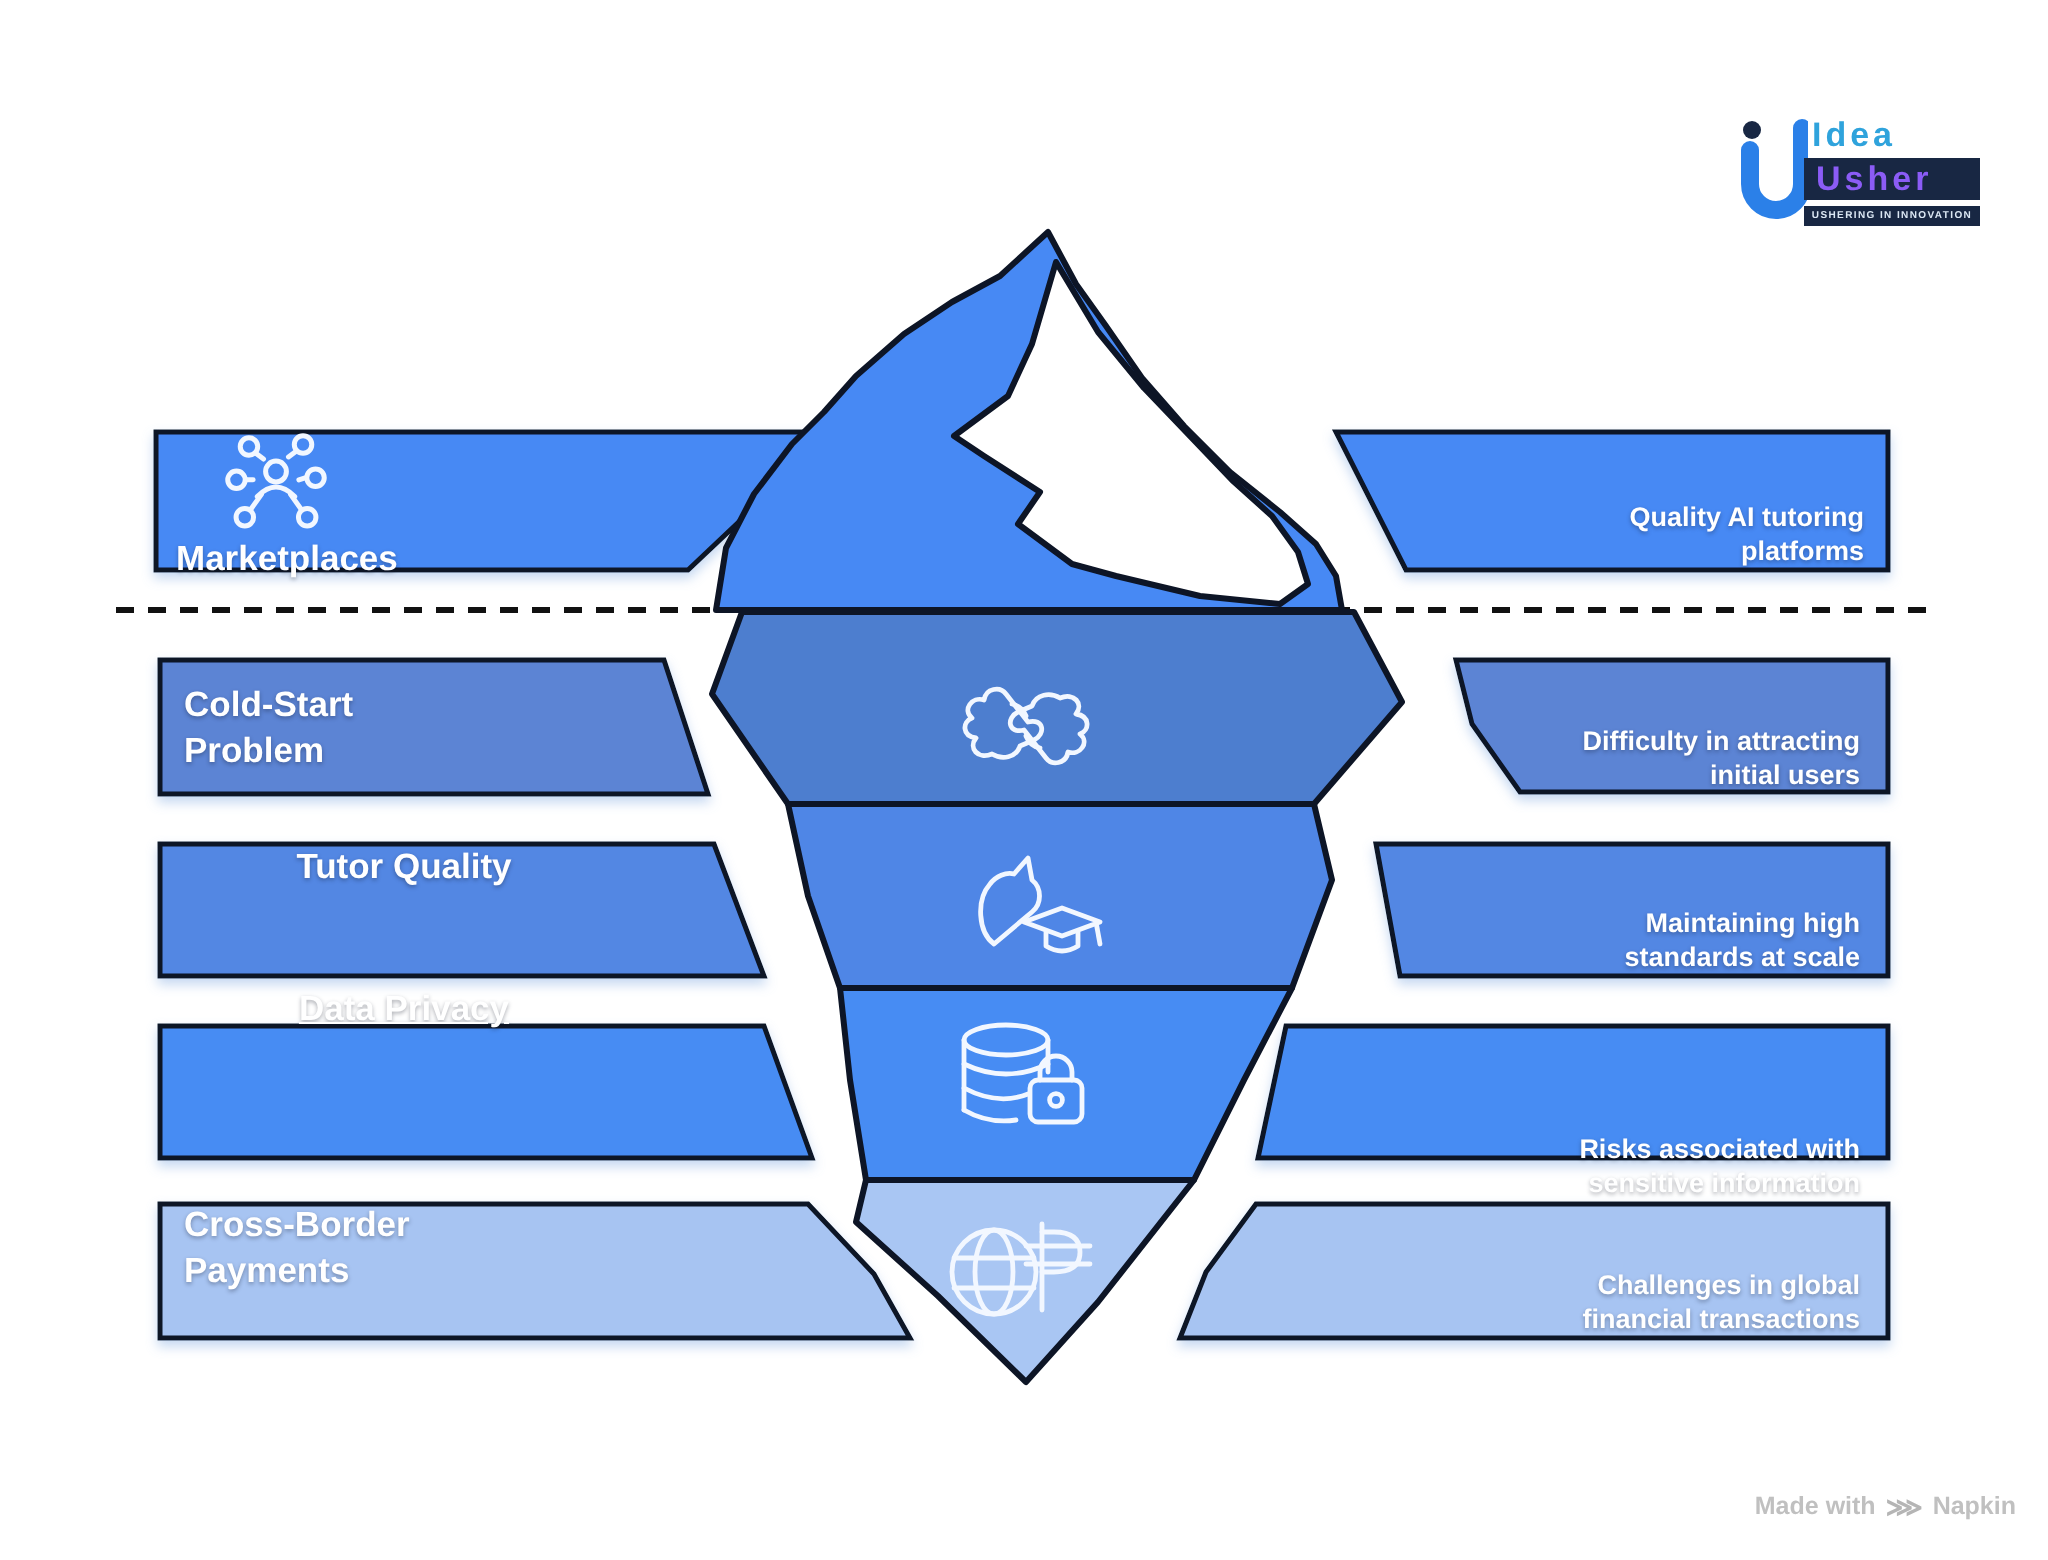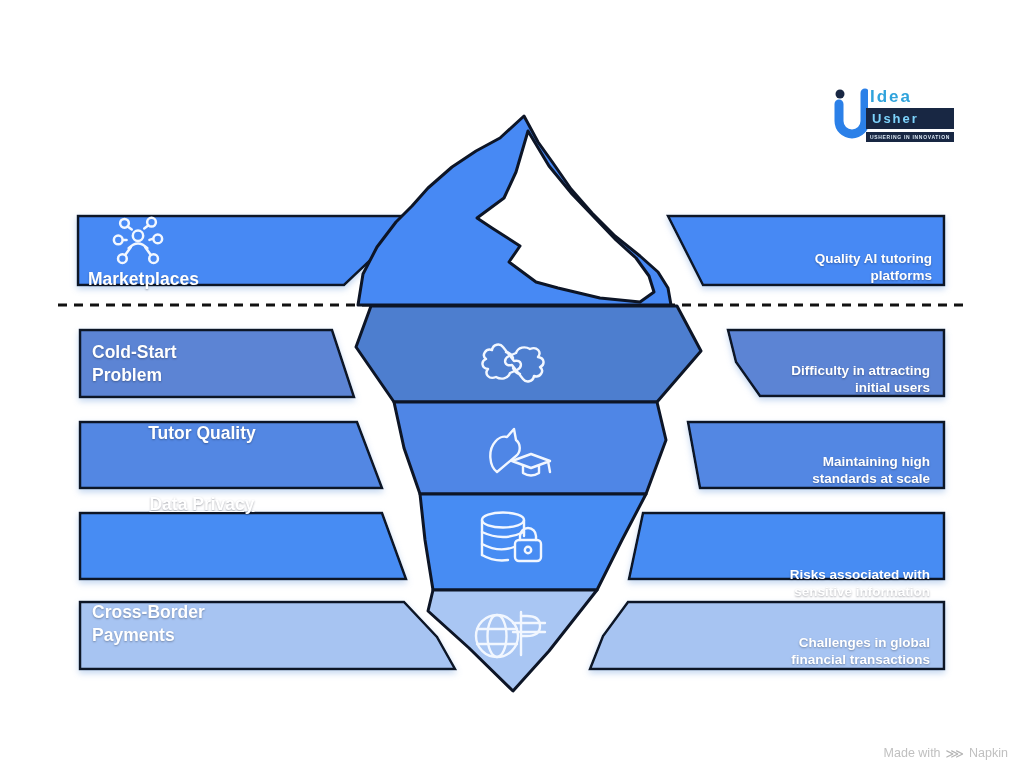--- a/index.html
+++ b/index.html
@@ -8,33 +8,33 @@
     background:#ffffff;
     font-family:"Liberation Sans", sans-serif;
   }
   .stage{position:absolute;left:0;top:0;width:1024px;height:780px;}
   .txt{position:absolute;display:flex;align-items:center;color:#fff;
        text-shadow:0 1px 2px rgba(13,21,38,.35);flex-direction:column;}
   .label{font-size:17.5px;font-weight:700;line-height:1.3;}
   .desc{font-size:13.5px;font-weight:700;line-height:1.3;justify-content:flex-end;text-align:right;}
   .row-icon{margin-right:10px;flex:0 0 auto;}
   
-  .logo{position:absolute;left:832px;top:56px;width:130px;height:62px;margin-top:29px;}
+  .logo{position:absolute;left:868px;top:56px;width:130px;height:62px;}
   .logo .mark{position:absolute;left:0;top:0;}
   .logo .brand-top{position:absolute;left:38px;top:2px;font-size:17px;font-weight:700;
       color:#2fa3dc;letter-spacing:2px;}
   .logo .brand-bottom{position:absolute;left:34px;top:23px;width:88px;height:21px;
-      background:#182743;color:#7dd3fc;font-size:13px;font-weight:700;letter-spacing:2px;
+      background:#182743;color:#8b5cf6;font-size:17px;font-weight:700;letter-spacing:2px;
       display:flex;align-items:center;padding-left:6px;box-sizing:border-box;}
   .logo .tagline{position:absolute;left:34px;top:47px;width:88px;height:10px;background:#182743;
       color:#dce8f4;font-size:5px;font-weight:700;letter-spacing:.7px;
       display:flex;align-items:center;justify-content:center;white-space:nowrap;}
   
   .footer{position:absolute;right:16px;bottom:20px;display:flex;align-items:center;gap:5px;
-      color:#c0c0c0;font-size:12.5px;font-weight:400;text-align:right;}
+      color:#c0c0c0;font-size:12.5px;font-weight:700;text-align:right;}
   .footer .napkin-mark{font-size:13px;color:#b5b5b5;line-height:1;}
 </style>
 </head>
 <body>
 
 <svg class="stage" viewBox="0 0 1024 780">
   <defs>
     <filter id="soft" x="-20%" y="-20%" width="140%" height="150%">
       <feDropShadow dx="0" dy="3" stdDeviation="3" flood-color="#7fa8e0" flood-opacity="0.45"></feDropShadow>
     </filter>

